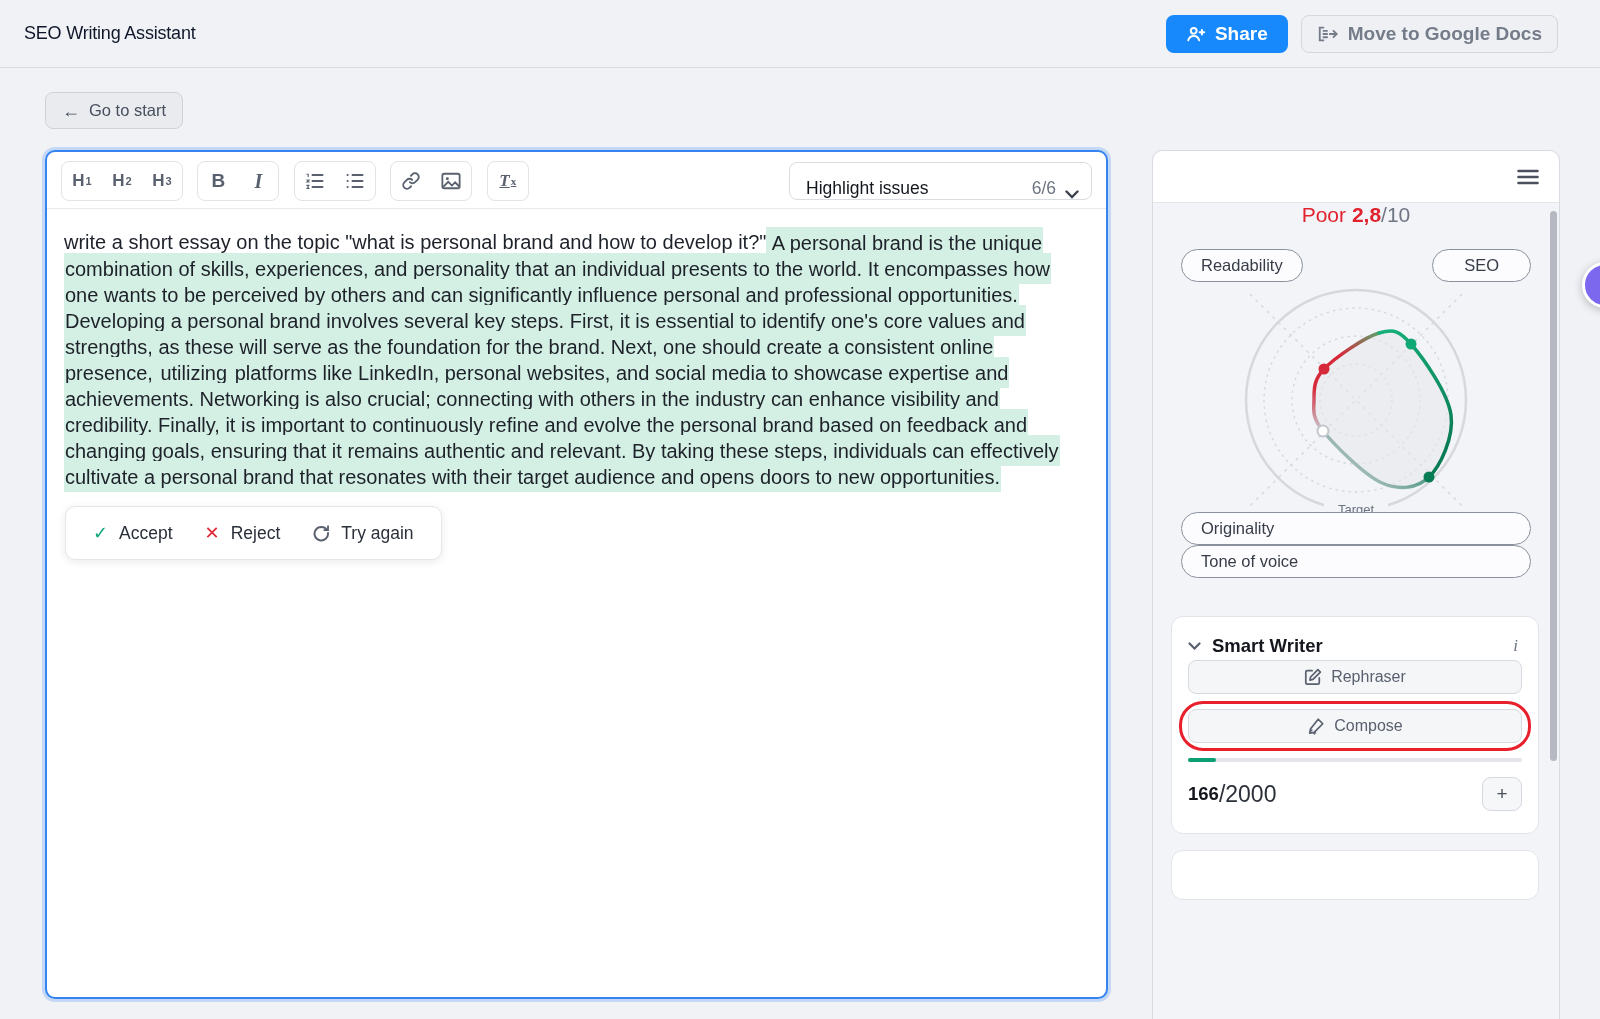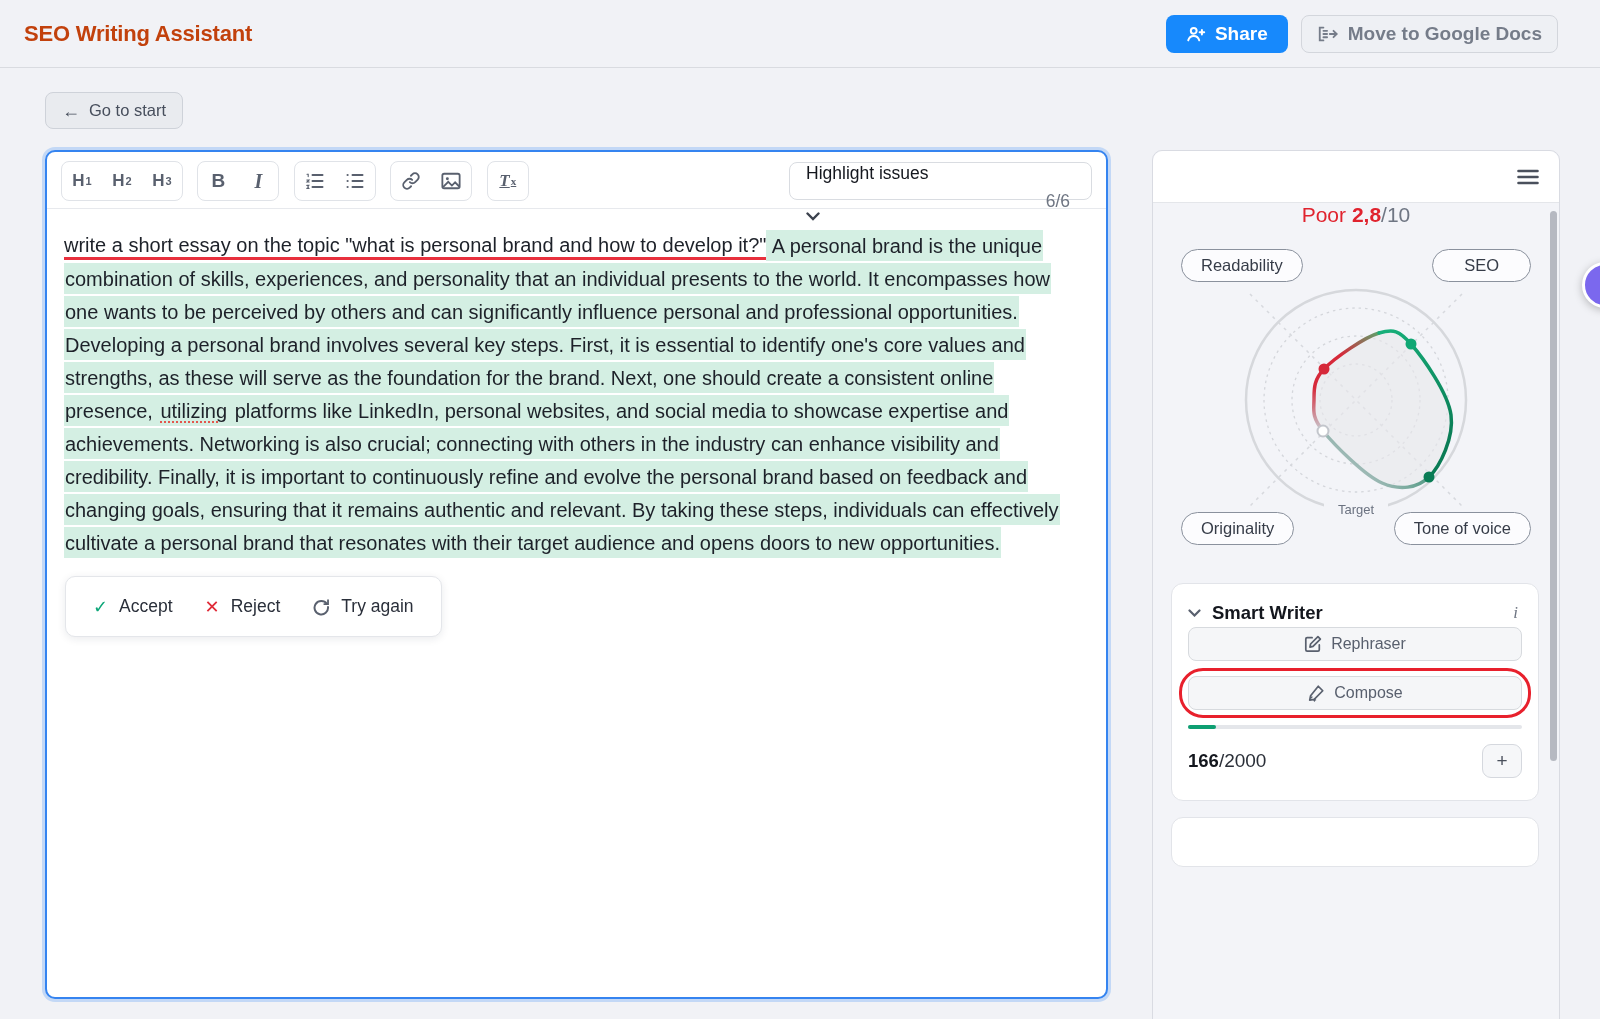--- a/index.html
+++ b/index.html
@@ -9,21 +9,21 @@
     background:#f1f2f6; color:#14171e; overflow:hidden; position:relative;
   }
   .page { position:relative; width:1600px; height:1019px; overflow:hidden; }
 
   
   .app-header {
     position:absolute; left:0; top:0; width:1600px; height:68px;
     display:flex; align-items:center; justify-content:space-between;
     padding:0 42px 0 24px; border-bottom:1px solid #d9dbe0; background:#f1f2f6;
   }
-  .app-title { font-size:22px; font-weight:700; color:#c2410c; letter-spacing:-.2px; }
+  .app-title { font-size:18px; font-weight:400; color:#0f172a; letter-spacing:-.2px; }
   .header-actions { display:flex; gap:13px; }
   .btn { display:inline-flex; align-items:center; justify-content:center; gap:9px;
          border-radius:8px; height:38px; font-size:19px; font-weight:600; cursor:pointer;
          border:1px solid transparent; }
   .btn-share { background:#1789fc; color:#fff; padding:0 19px; }
   .btn-move  { background:#eef0f4; color:#757c89; padding:0 15px; border-color:#d3d6dc; }
   .btn-gray  { background:#e9ebef; color:#474e5c; padding:0 16px; border-color:#ced2d9;
                font-weight:400; font-size:16.5px; }
   .arrow-glyph { font-size:18px; line-height:1; color:#474e5c; }
 
@@ -38,25 +38,25 @@
   .editor-toolbar { position:relative; padding:9px 14px; border-bottom:1px solid #e7e9ed; height:57px; }
   .tb-group { display:inline-flex; border:1px solid #e0e3e8; border-radius:8px; background:#fff;
               margin-right:10px; vertical-align:top; }
   .tb-btn { width:40px; height:38px; display:flex; align-items:center; justify-content:center;
             color:#59606e; font-size:17px; font-weight:700; cursor:pointer; }
   .tb-btn sub { font-size:11px; font-weight:700; margin-left:1px; }
   .tb-italic { font-style:italic; font-family:"Liberation Serif","DejaVu Serif",serif; font-size:20px; }
   .tb-clear { font-style:italic; text-decoration:underline; font-family:"Liberation Serif","DejaVu Serif",serif; }
   .tb-clear sub { text-decoration:none; font-style:normal; }
   .hl-dd { position:absolute; top:10px; right:14px; width:303px; height:38px; background:#fff;
-           border:1px solid #d9dce1; border-radius:8px; display:flex; align-items:flex-start;
-           padding:0 12px 0 16px; font-size:17.5px; color:#14171e; cursor:pointer;flex-direction:column; }
+           border:1px solid #d9dce1; border-radius:8px; display:flex; align-items:flex-end;
+           padding:0 12px 0 16px; font-size:17.5px; color:#14171e; cursor:pointer; }
   .hl-count { margin-left:auto; color:#6f7683; margin-right:9px;margin-top:7px; }
 
-  .editor-body { padding:20px 18px 0 17px; font-size:20px; line-height:33px; color:#1d2129; width:1045px; }
+  .editor-body { padding:20px 18px 0 17px; font-size:20px; line-height:26px; color:#1d2129; width:1045px; }
   .doc-text { width:1010px; }
   .prompt-span { border-bottom:3px solid #e8303d; padding-bottom:1px;
                  box-decoration-break:clone; -webkit-box-decoration-break:clone; }
   .gen-span { background:#d4efe3; padding:4.5px 1px;
               box-decoration-break:clone; -webkit-box-decoration-break:clone; }
   .flag-word { text-decoration:underline dotted #e2574d; text-decoration-thickness:2px; text-underline-offset:4px; }
 
   .suggestion-bar { display:inline-flex; gap:32px; margin:17px 0 0 1px; padding:13px 27px;
                     background:#fff; border:1px solid #e4e6ea; border-radius:10px;
                     box-shadow:0 2px 8px rgba(25,35,60,.09); font-size:17.5px; color:#2a2f3a; }
@@ -70,21 +70,21 @@
   .panel-header { height:52px; background:#fff; border-bottom:1px solid #e4e6ea;
                   border-radius:10px 10px 0 0; display:flex; align-items:center;
                   justify-content:flex-end; padding:0 20px; }
   .scroll-thumb { position:absolute; right:2px; top:60px; width:7px; height:550px;
                   background:#b6b9c1; border-radius:4px; }
   .score-line { text-align:center; font-size:21px; }
   .score-label { color:#e0232e; }
   .score-value { color:#e0232e; font-weight:700; }
   .score-max { color:#6f7683; }
   .pill-row { display:flex; justify-content:space-between; padding:0 28px; margin-top:22px; }
-  .pill-row.lower { margin-top:0; position:relative; top:-12px; }
+  .pill-row.lower { margin-top:0; position:relative; top:-12px;flex-direction:column; }
   .pill { border:1.5px solid #8a919d; border-radius:999px; padding:6px 19px; font-size:16.5px;
           color:#363c48; background:#fcfcfe; cursor:pointer; }
   .pill.wide { padding:6px 31px; }
   .gauge-svg { display:block; margin:2px auto 0; }
 
   .sw-card { margin:26px 20px 0 18px; background:#fff; border:1px solid #e2e4e9;
              border-radius:12px; padding:18px 16px 22px; }
   .sw-head { display:flex; align-items:center; gap:11px; }
   .sw-title { font-size:18.5px; font-weight:700; color:#14171e; }
   .info-i { margin-left:auto; font-family:"Liberation Serif","DejaVu Serif",serif; font-style:italic;
@@ -94,21 +94,21 @@
             font-size:16px; font-weight:500; color:#59606e; cursor:pointer; }
   .sw-btn.first { margin-top:3px; }
   .compose-wrap { position:relative; margin:15px 0; }
   .compose-ring { position:absolute; left:-9px; right:-9px; top:-8px; bottom:-8px;
                   border:3.5px solid #e8202c; border-radius:24px; pointer-events:none; }
   .sw-words-label { margin-top:26px; font-size:17px; color:#20242c; }
   .progress-track { margin-top:14px; height:4px; background:#e4e6ea; border-radius:2px; }
   .progress-fill { height:4px; background:#0e9f72; border-radius:2px; }
   .count-row { margin-top:15px; display:flex; align-items:center; }
   .count-used { font-size:18.5px; font-weight:700; color:#14171e; }
-  .count-limit { font-size:19px; color:#2a2f38; }
+  .count-limit { font-size:23px; color:#2a2f38; }
   .plus-btn { margin-left:auto; width:40px; height:34px; display:flex; align-items:center;
               justify-content:center; background:#f6f7f9; border:1px solid #d5d8de;
               border-radius:9px; font-size:19px; color:#4a505c; cursor:pointer; }
   .next-card { margin:16px 20px 0 18px; height:50px; background:#fff; border:1px solid #e2e4e9;
                border-radius:12px; }
 
   .fab { position:absolute; left:1582px; top:262px; width:46px; height:46px; border-radius:50%;
          background:#7b68ee; border:3px solid #fff; box-shadow:0 2px 8px rgba(0,0,0,.25); cursor:pointer; }
 
   svg.ic { display:block; }

